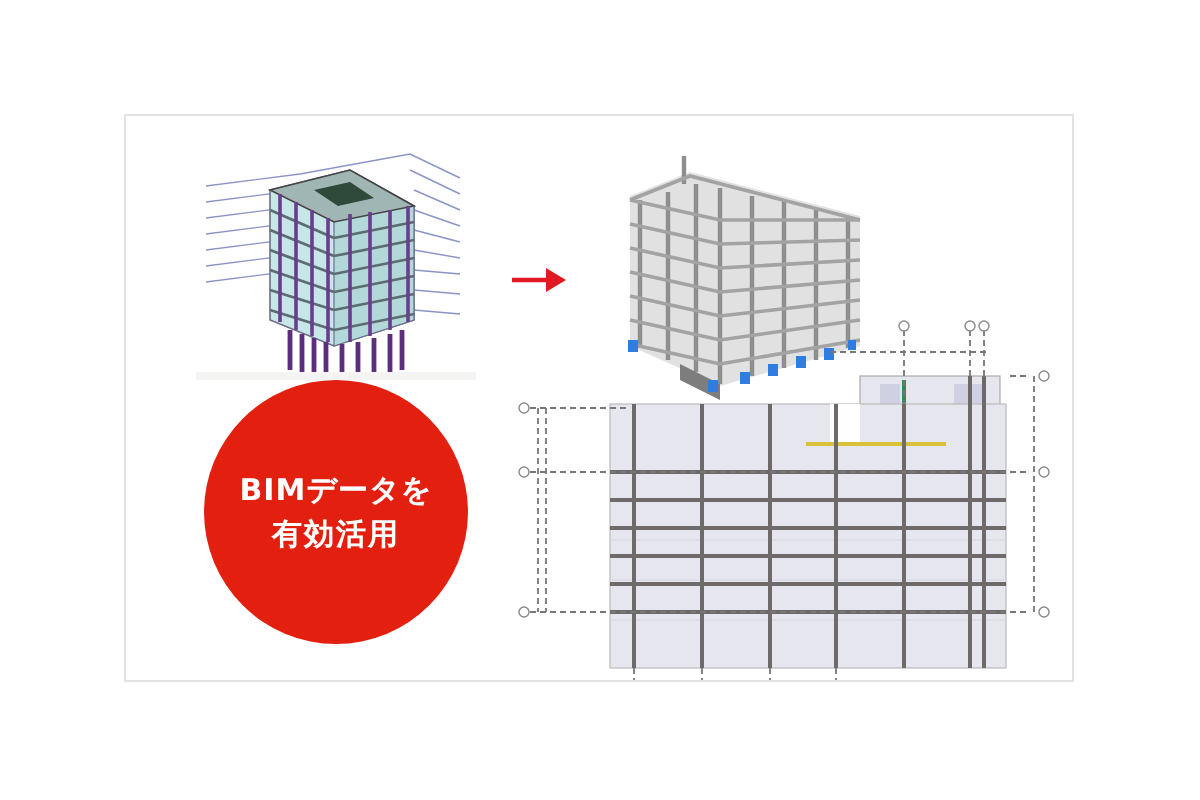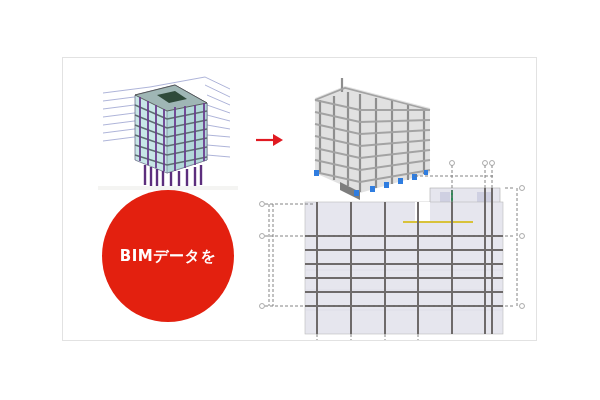--- a/index.html
+++ b/index.html
@@ -78,20 +78,21 @@
     <line x1="92" y1="94" x2="92" y2="112"></line>
       <line x1="100" y1="92" x2="100" y2="112"></line>
     <line x1="106" y1="90" x2="106" y2="110"></line>
   </g>
 </svg>
 
 <div class="fade"></div>
 
 <div class="circle">
   <div class="l1">BIMデータを</div>
+  <div class="l2">有効活用</div>
 </div>
 
 <svg class="abs" style="left:255px;top:132px" width="30" height="16" viewBox="0 0 30 16">
   <line x1="1" y1="8" x2="20" y2="8" stroke="#e01a22" stroke-width="2.2"></line>
   <polygon points="18,2 28,8 18,14" fill="#e01a22"></polygon>
 </svg>
 
 <svg class="abs" style="left:300px;top:78px" width="145" height="125" viewBox="0 0 145 125">
   <polygon points="15,20 45,8 130,30 130,95 60,115 15,95" fill="#bdbdbd" opacity="0.45"></polygon>
   <g stroke="#8e8e8e" stroke-width="2.2" fill="none">

